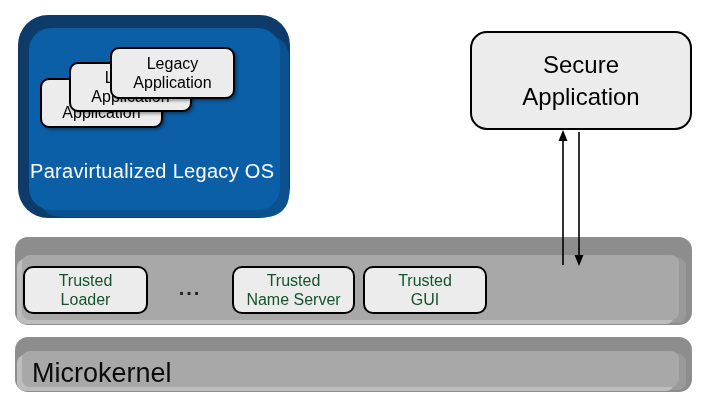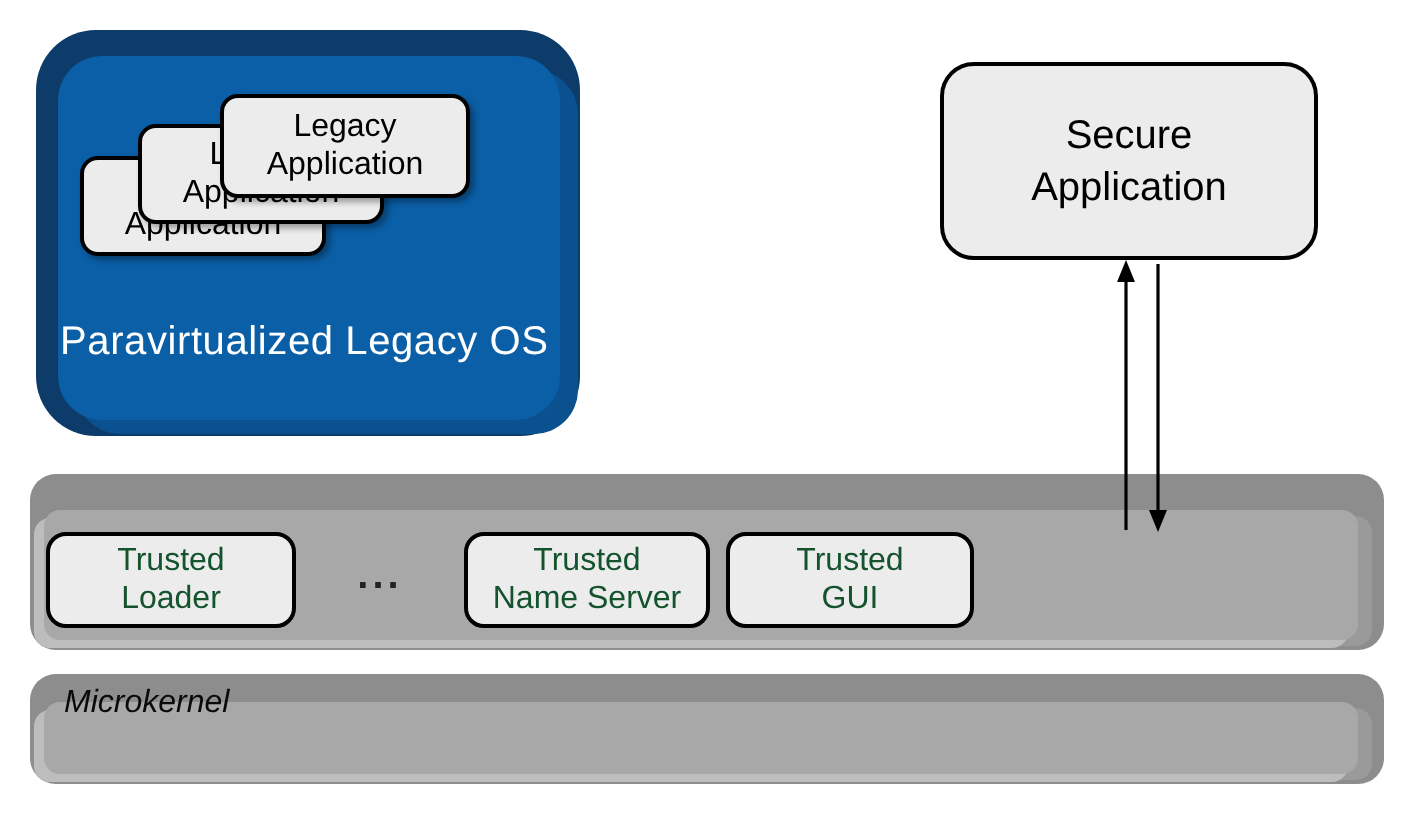--- a/index.html
+++ b/index.html
@@ -59,30 +59,30 @@
     box-shadow: 2px 2px 3px rgba(0,0,0,0.35);
   }
   .app-back  { left: 22px; top: 63px; width: 123px; height: 50px; }
   .app-mid   { left: 51px; top: 47px; width: 123px; height: 50px; }
   .app-front { left: 92px; top: 32px; width: 125px; height: 52px; }
 
   
   .secure-app {
     position: absolute;
     left: 470px; top: 31px;
-    width: 189px; height: 99px;
+    width: 222px; height: 99px;
     box-sizing: border-box;
     background: #ececec;
     border: 2px solid #000000;
     border-radius: 17px;
     display: flex;
     align-items: center;
     justify-content: center;
     text-align: center;
-    font-size: 20px;
+    font-size: 24px;
     line-height: 1.3;
     color: #000000;
     white-space: pre-line;
   }
 
   
   .arrows {
     position: absolute;
     left: 550px; top: 128px;
     width: 44px; height: 142px;
@@ -136,26 +136,25 @@
     text-align: center;
     font-size: 20px;
     font-weight: bold;
     letter-spacing: 2px;
     color: #222222;
     z-index: 3;
   }
 
   .mk-label {
     position: absolute;
-    left: 17px; top: 6px;
-    font-size: 16px;
+    left: 17px; top: 21px;
+    font-size: 27px;
     color: #0a0a0a;
     z-index: 3;
     white-space: nowrap;
-    font-style: italic;
   }
 </style>
 </head>
 <body>
 
 <div class="canvas">
 
   <div class="blue-slab">
     <div class="blue-face"></div>
     <div class="app-box app-back">Legacy

